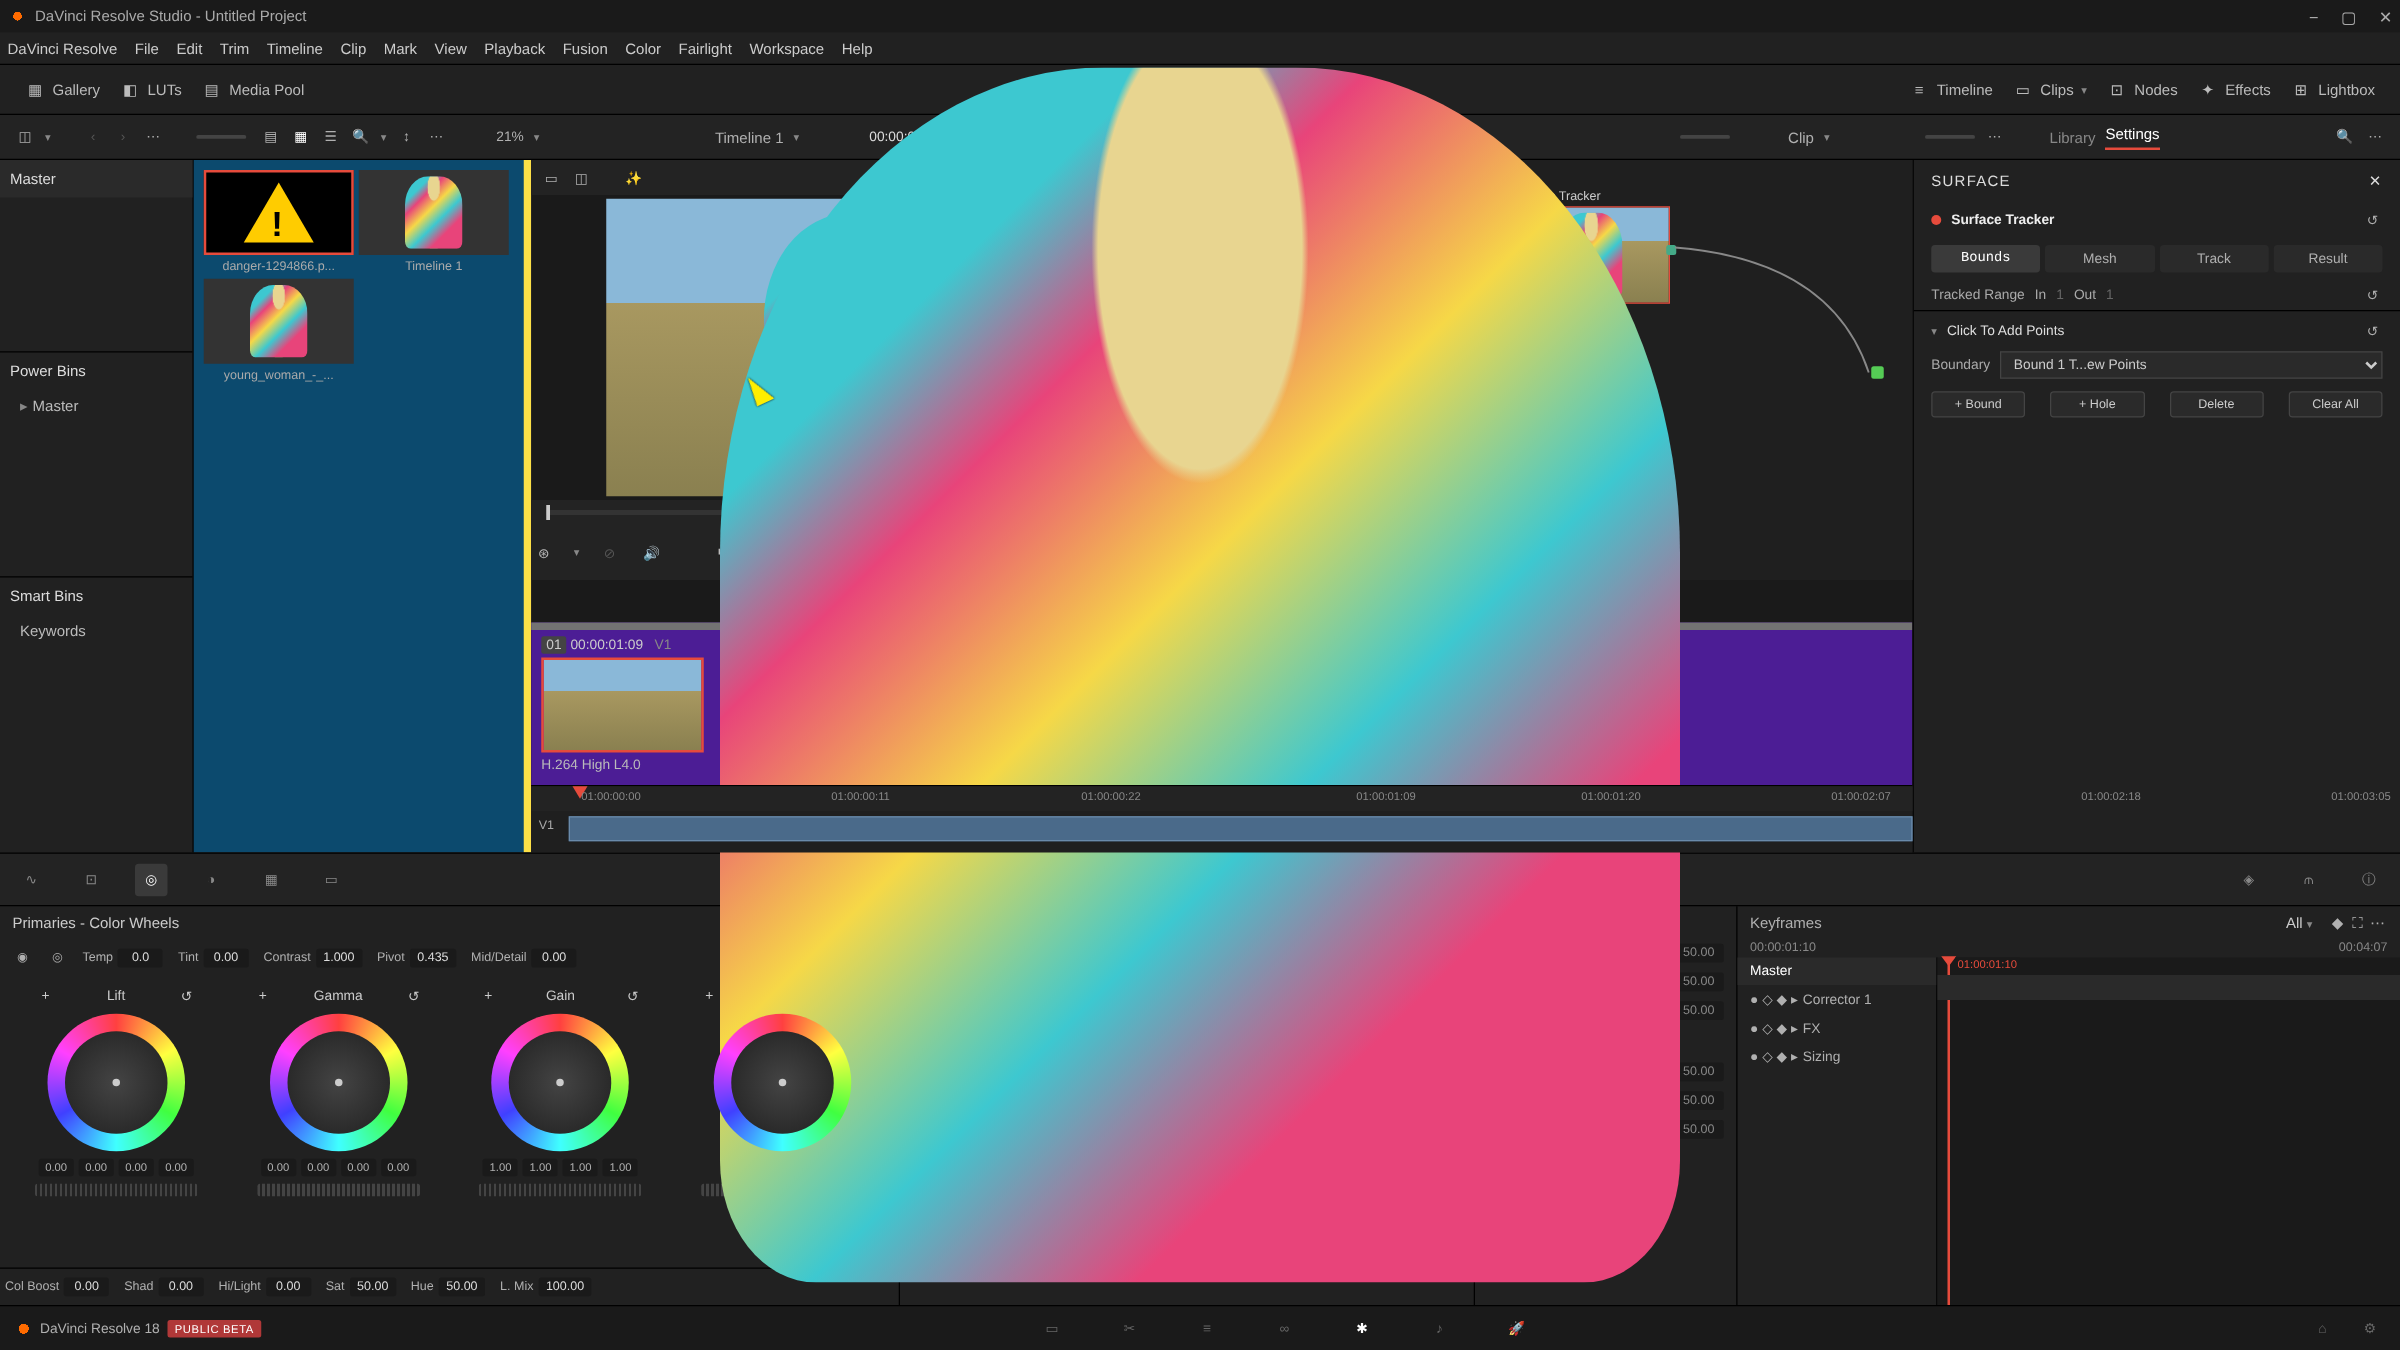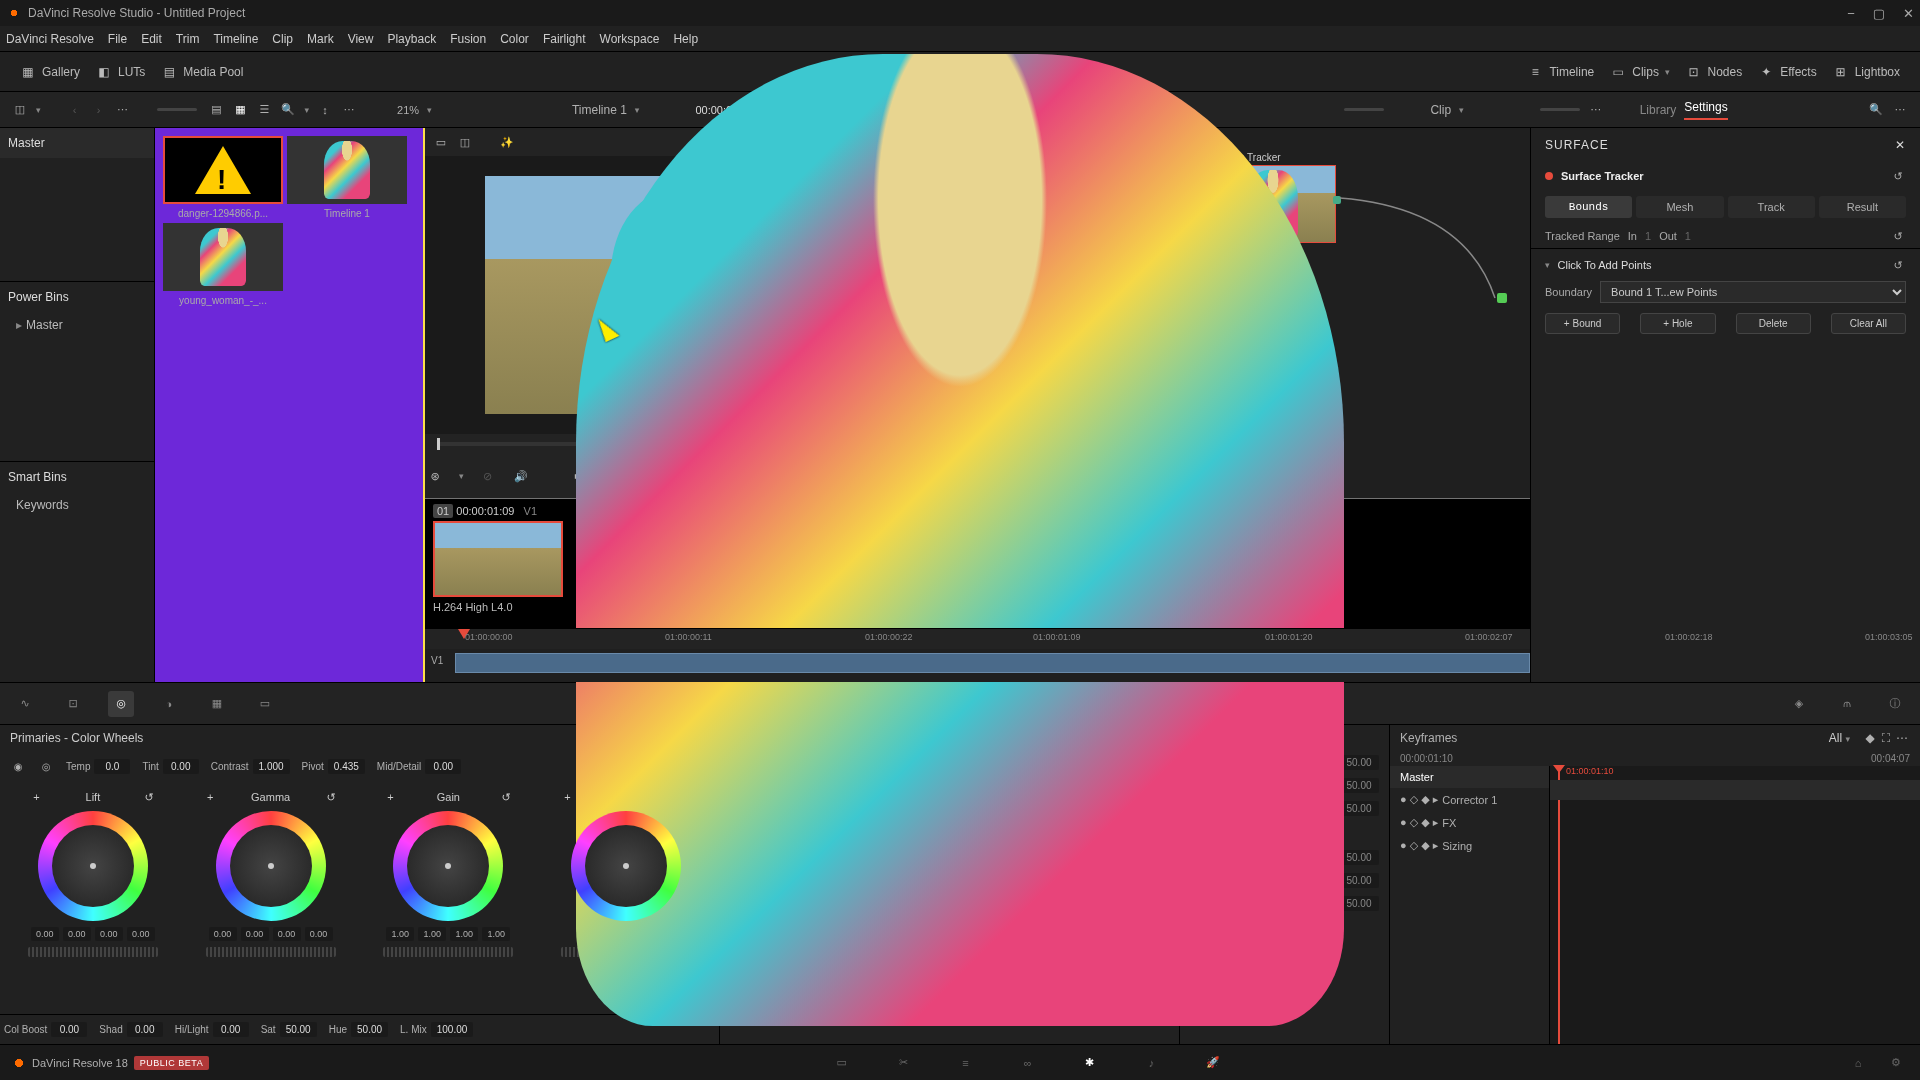--- a/index.html
+++ b/index.html
@@ -15,21 +15,21 @@
 .toolbar .sep { flex: 1; }
 .toolbar .proj { font-size: 14px; color: #fff; }
 .toolbar .edited { font-size: 12px; color: #888; margin-left: 8px; }
 .icn { width: 16px; height: 16px; display: inline-flex; align-items: center; justify-content: center; }
 .subtoolbar { height: 36px; background: #232323; display: flex; align-items: center; padding: 0 12px; border-bottom: 1px solid #000; gap: 8px; }
 .main { flex: 1; display: flex; background: #1a1a1a; min-height: 0; }
 .leftpanel { width: 155px; background: #212121; border-right: 1px solid #000; display: flex; flex-direction: column; }
 .bin-header { padding: 8px 8px; background: #2a2a2a; font-size: 12px; color: #ddd; }
 .bin-item { padding: 6px 16px; font-size: 12px; color: #bbb; cursor: pointer; }
 .tree-item::before { content: "▸"; color: #888; margin-right: 4px; }
-.mediapool { width: 270px; background: #6d28d9; border-right: 2px solid #fde047; padding: 8px; display: flex; flex-wrap: wrap; gap: 4px; align-content: flex-start; }
+.mediapool { width: 270px; background: #0c4a6e; border-right: 6px solid #fde047; padding: 8px; display: flex; flex-wrap: wrap; gap: 4px; align-content: flex-start; }
 .thumb { width: 120px; }
 .thumb .img { width: 120px; height: 68px; background: #333; border: 2px solid transparent; position: relative; }
 .thumb .img.sel { border-color: #e64b3c; }
 .thumb .label { font-size: 10px; color: #aaa; text-align: center; margin-top: 4px; overflow: hidden; text-overflow: ellipsis; white-space: nowrap; }
 .danger-tri { position: absolute; top: 8px; left: 30px; width: 0; height: 0; border-left: 28px solid transparent; border-right: 28px solid transparent; border-bottom: 48px solid #ffcc00; }
 .danger-tri::after { content: "!"; position: absolute; top: 18px; left: -6px; color: #000; font-size: 28px; font-weight: bold; }
 .scene-img { background: linear-gradient(to bottom, #8ab8d8 0%, #8ab8d8 35%, #a89860 35%, #8a8050 100%); }
 .scene-fig { position: absolute; top: 5%; left: 30%; width: 40%; height: 90%; background: radial-gradient(ellipse at 50% 15%, #e8d590 0%, #e8d590 15%, transparent 16%), linear-gradient(135deg, #3dc8d0 20%, #e8447a 30%, #f6d847 45%, #3dc8d0 60%, #e8447a 75%); border-radius: 40% 40% 10% 10%; }
 .viewer { flex: 1; display: flex; flex-direction: column; background: #1a1a1a; }
 .viewer-top { flex: 1; display: flex; }
@@ -59,21 +59,21 @@
 .rp-tracker { display: flex; align-items: center; gap: 8px; padding: 6px 14px; }
 .rp-tracker .dot { width: 8px; height: 8px; background: #e64b3c; border-radius: 50%; }
 .rp-tabbar { display: flex; gap: 4px; padding: 6px 14px; }
 .rp-tabbar .tab { flex: 1; text-align: center; padding: 5px; background: #2a2a2a; border-radius: 3px; font-size: 11px; cursor: pointer; }
 .rp-tabbar .tab.active { background: #3a3a3a; color: #fff; font-family: Liberation Mono, monospace; }
 .rp-row { display: flex; align-items: center; padding: 4px 14px; gap: 8px; font-size: 11px; }
 .rp-row label { color: #aaa; }
 .rp-row input, .rp-row select { background: #2a2a2a; border: 1px solid #444; color: #ccc; padding: 3px 6px; font-size: 11px; flex: 1; }
 .rp-btnrow { display: flex; gap: 20px; padding: 6px 14px; }
 .rp-btnrow button { flex: 1; background: #2a2a2a; border: 1px solid #444; color: #ccc; padding: 4px; font-size: 10px; cursor: pointer; border-radius: 3px; }
-.clipstrip { height: 130px; background: #000000; border-top: 1px solid #737373; display: flex; flex-direction: column; }
+.clipstrip { height: 130px; background: #4c1d95; border-top: 6px solid #737373; display: flex; flex-direction: column; margin-top: 34px; }
 .clip { padding: 6px 8px; }
 .clip .meta { font-size: 11px; color: #ccc; margin-bottom: 4px; }
 .clip .thumb2 { width: 130px; height: 76px; border: 2px solid #e64b3c; }
 .clip .codec { font-size: 11px; color: #bbb; margin-top: 4px; }
 .timeline { height: 54px; background: #1f1f1f; border-top: 1px solid #000; position: relative; }
 .tl-ruler { height: 20px; background: #232323; position: relative; display: flex; }
 .tl-tick { position: absolute; font-size: 9px; color: #888; top: 3px; }
 .tl-play { position: absolute; left: 33px; top: 0; width: 0; height: 0; border-left: 6px solid transparent; border-right: 6px solid transparent; border-top: 10px solid #e64b3c; }
 .tl-track { height: 20px; background: #4a6a8a; margin: 4px 0 0 30px; border: 1px solid #6a8aaa; }
 .tl-label { position: absolute; left: 6px; top: 26px; font-size: 10px; color: #aaa; }
@@ -350,21 +350,21 @@
         <div class="codec">H.264 High L4.0</div>
       </div>
     </div>
 
     <div class="timeline">
       <div class="tl-ruler">
         <div class="tl-play"></div>
         <span class="tl-tick" style="left:40px">01:00:00:00</span>
         <span class="tl-tick" style="left:240px">01:00:00:11</span>
         <span class="tl-tick" style="left:440px">01:00:00:22</span>
-        <span class="tl-tick" style="left:608px">01:00:01:09</span>
+        <span class="tl-tick" style="left:660px">01:00:01:09</span>
         <span class="tl-tick" style="left:840px">01:00:01:20</span>
         <span class="tl-tick" style="left:1040px">01:00:02:07</span>
         <span class="tl-tick" style="left:1240px">01:00:02:18</span>
         <span class="tl-tick" style="left:1440px">01:00:03:05</span>
 
       </div>
       <span class="tl-label">V1</span>
       <div class="tl-track"></div>
     </div>
   </div>

